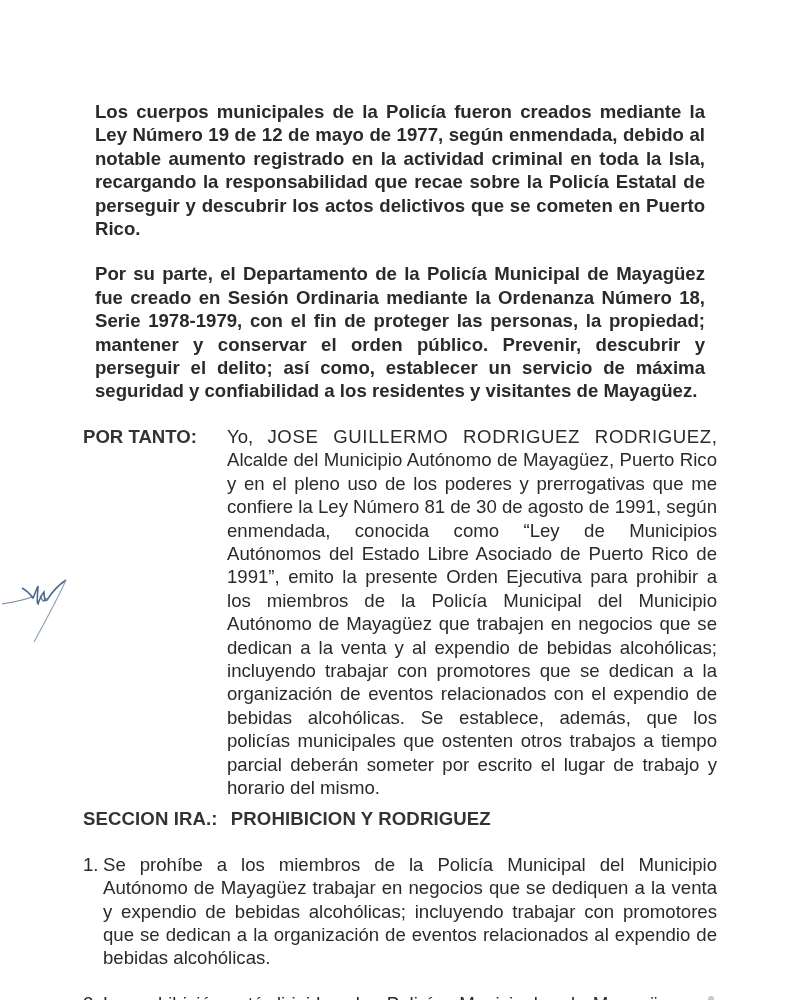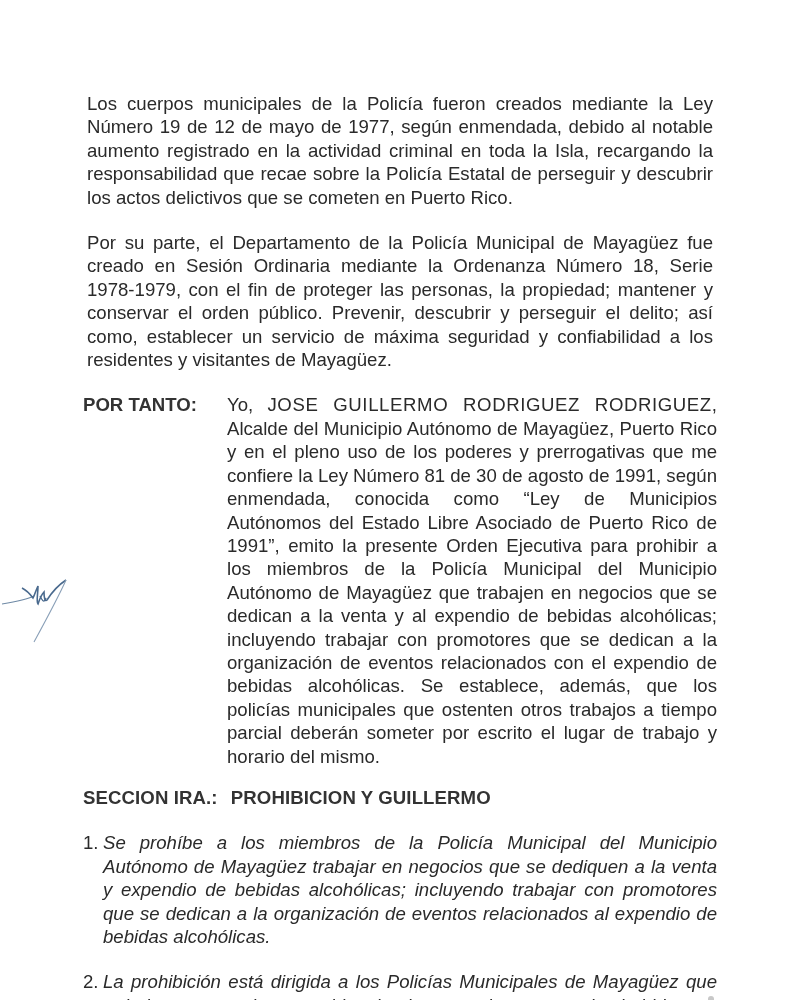--- a/index.html
+++ b/index.html
@@ -17,28 +17,29 @@
     font-size: 18.6px;
     line-height: 23.4px;
   }
   .page {
     position: absolute;
     left: 83px;
     top: 88px;
     width: 634px;
   }
   p {
-    margin: 4px;
+    margin: 12px;
     text-align: justify;
+    font-weight: bold;
   }
   .para1 { margin-bottom: 22px; }
   .para2 { margin-bottom: 22px; }
   .por-tanto {
     display: flex;
-    margin-bottom: 18px;
+    margin-bottom: 8px;
   }
   .por-tanto-label {
     width: 144px;
     flex: 0 0 144px;
     font-weight: bold;
     color: #333;
   }
   .por-tanto-body {
     flex: 1;
     text-align: justify;
@@ -55,21 +56,20 @@
     display: flex;
     margin-bottom: 22px;
   }
   .list-num {
     width: 20px;
     flex: 0 0 20px;
   }
   .list-text {
     flex: 1;
     text-align: justify;
-    font-style: italic;
   }
   .signature {
     position: absolute;
     left: 0;
     top: 568px;
     width: 90px;
     height: 80px;
   }
   .corner-mark {
     position: absolute;
@@ -95,21 +95,21 @@
   <p class="para1">Los cuerpos municipales de la Policía fueron creados mediante la Ley Número 19 de 12 de mayo de 1977, según enmendada, debido al notable aumento registrado en la actividad criminal en toda la Isla, recargando la responsabilidad que recae sobre la Policía Estatal de perseguir y descubrir los actos delictivos que se cometen en Puerto Rico.</p>
   <p class="para2">Por su parte, el Departamento de la Policía Municipal de Mayagüez fue creado en Sesión Ordinaria mediante la Ordenanza Número 18, Serie 1978-1979, con el fin de proteger las personas, la propiedad; mantener y conservar el orden público. Prevenir, descubrir y perseguir el delito; así como, establecer un servicio de máxima seguridad y confiabilidad a los residentes y visitantes de Mayagüez.</p>
 
   <div class="por-tanto">
     <div class="por-tanto-label">POR TANTO:</div>
     <div class="por-tanto-body"><span>Yo, </span><b>JOSE GUILLERMO RODRIGUEZ RODRIGUEZ</b><span>, Alcalde del Municipio Autónomo de Mayagüez, Puerto Rico y en el pleno uso de los poderes y prerrogativas que me confiere la Ley Número 81 de 30 de agosto de 1991, según enmendada, conocida como “Ley de Municipios Autónomos del Estado Libre Asociado de Puerto Rico de 1991”, emito la presente Orden Ejecutiva para prohibir a los miembros de la Policía Municipal del Municipio Autónomo de Mayagüez que trabajen en negocios que se dedican a la venta y al expendio de bebidas alcohólicas; incluyendo trabajar con promotores que se dedican a la organización de eventos relacionados con el expendio de bebidas alcohólicas.  Se establece, además, que los policías municipales que ostenten otros trabajos a tiempo parcial deberán someter por escrito el lugar de trabajo y horario del mismo.</span></div>
   </div>
 
   <div class="section-heading">
     <span>SECCION IRA.:</span><span class="gap"></span>
-    <span>PROHIBICION Y GUILLERMO</span>
+    <span>PROHIBICION Y RODRIGUEZ</span>
   </div>
 
   <div class="list-item">
     <div class="list-num">1.</div>
     <div class="list-text">Se prohíbe a los miembros de la Policía Municipal del Municipio Autónomo de Mayagüez trabajar en negocios que se dediquen a la venta y expendio de bebidas alcohólicas; incluyendo trabajar con promotores que se dedican a la organización de eventos relacionados al expendio de bebidas alcohólicas.</div>
   </div>
 
   <div class="list-item">
     <div class="list-num">2.</div>
     <div class="list-text">La prohibición está dirigida a los Policías Municipales de Mayagüez que trabajen en negocios conocidos donde se vendan o expendan bebidas</div>

